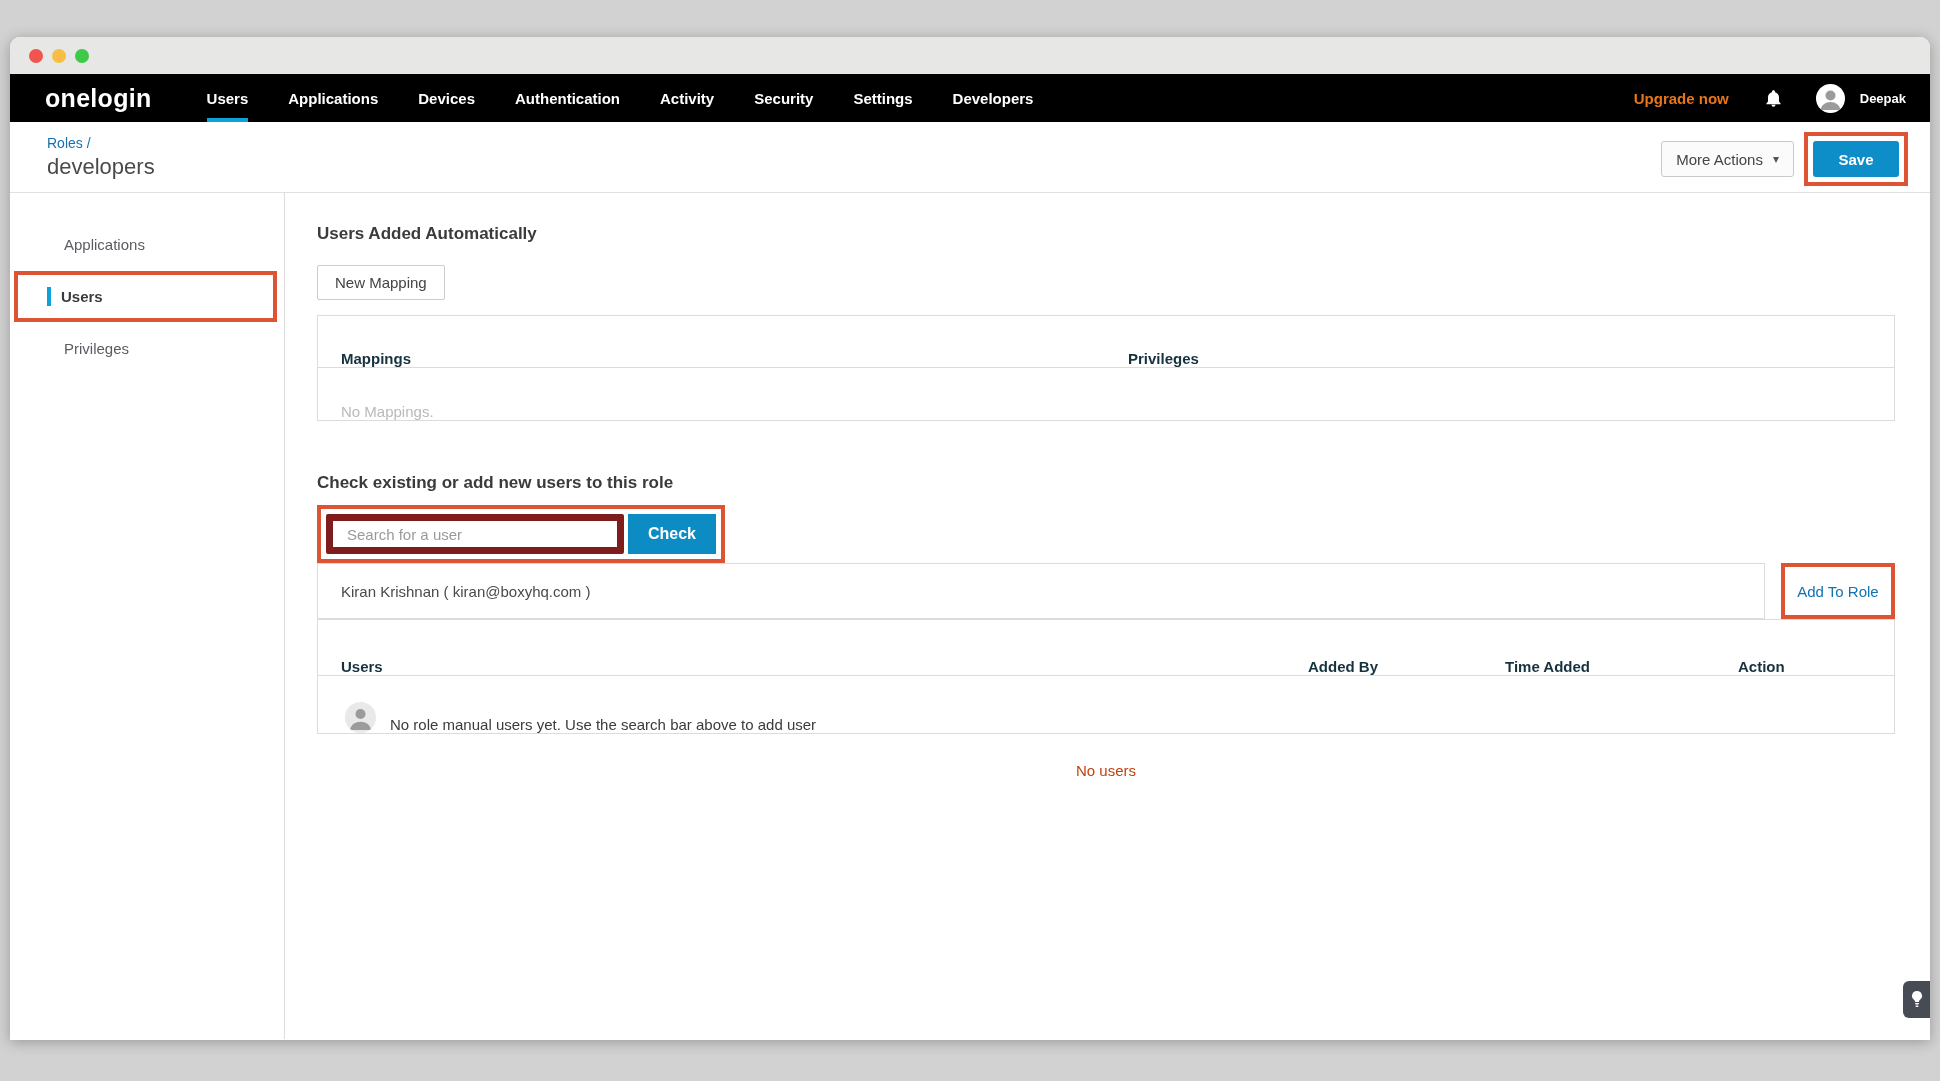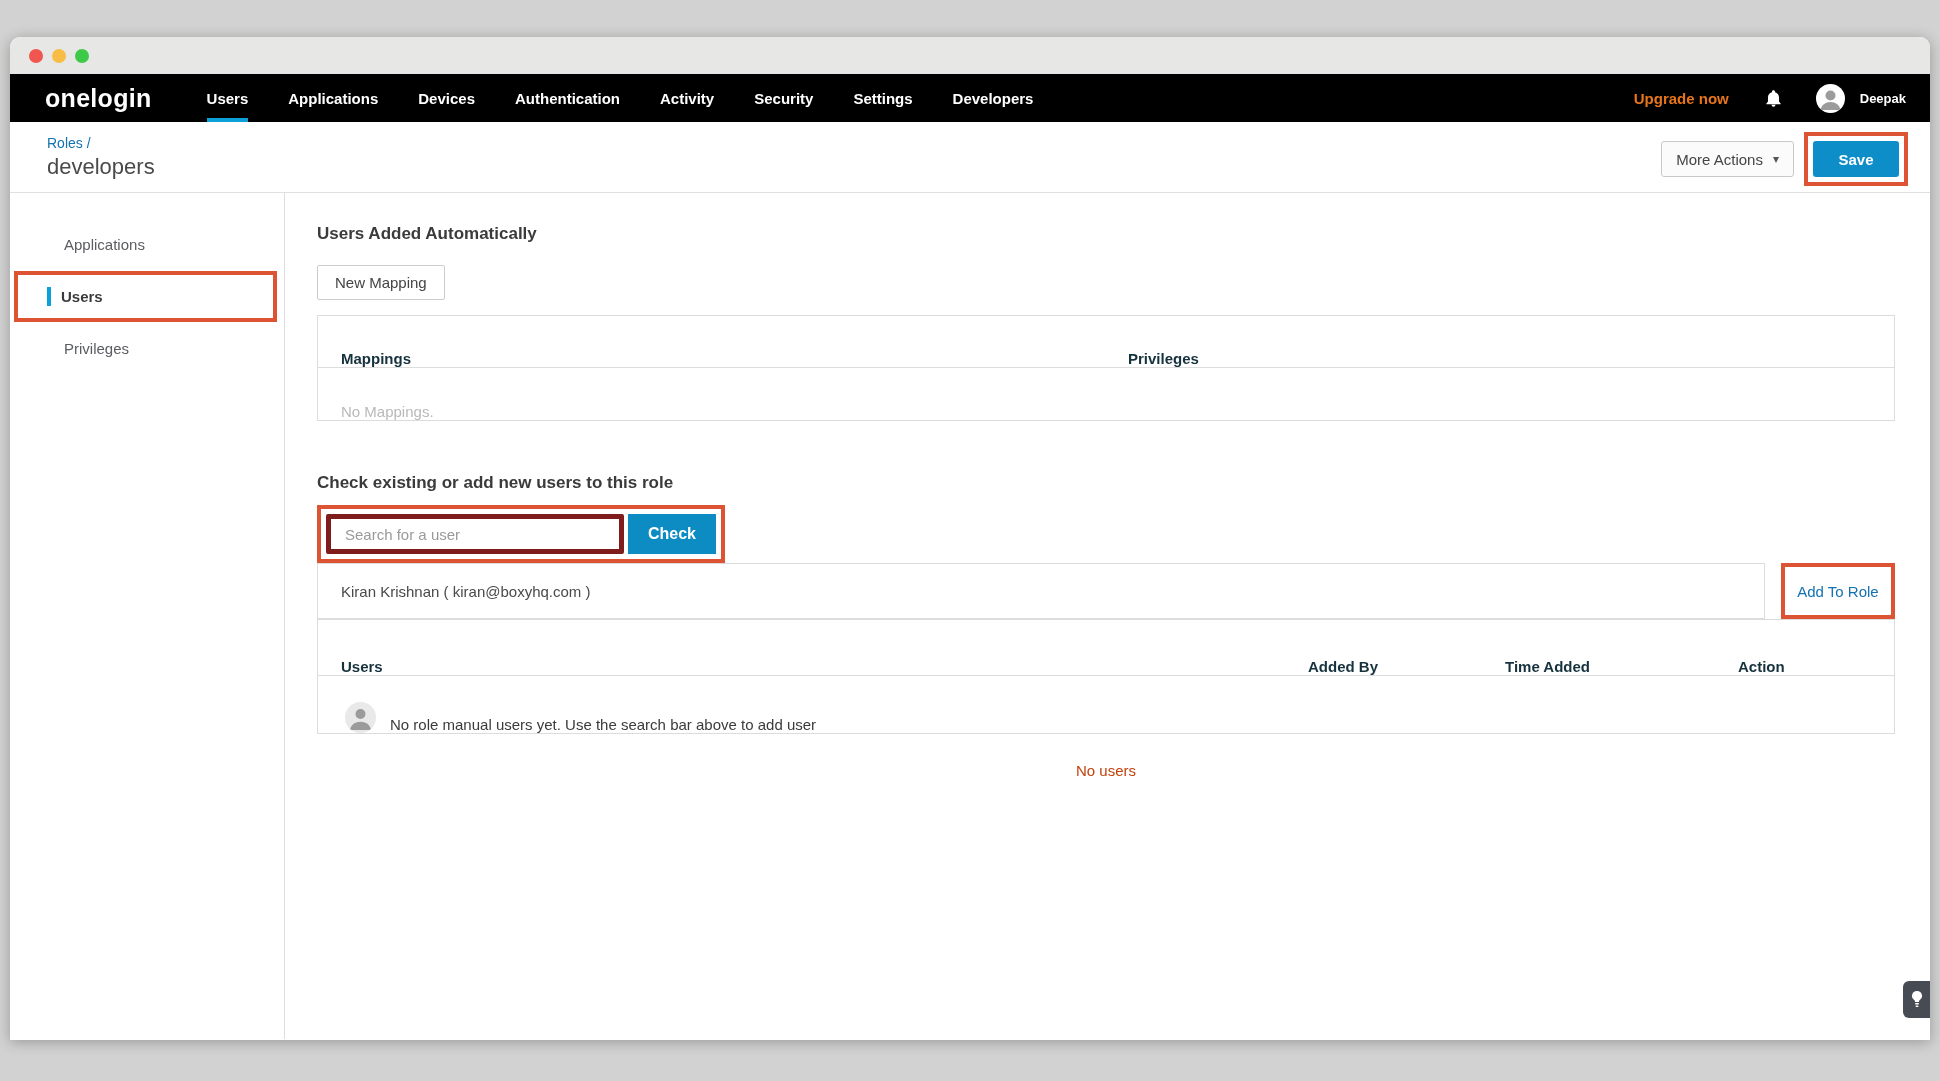--- a/index.html
+++ b/index.html
@@ -75,21 +75,21 @@
   .tbl-head .th { font-size:15px; font-weight:bold; color:#16323e; }
   .tbl-body-row { border-top:1px solid #dcdcdc; display:flex; align-items:flex-end; }
   .map-th-1 { padding-left:23px; width:810px; }
   .empty-row { height:53px; }
   .empty-text { padding-left:23px; font-size:15px; color:#b9b9b9; }
   .h-check { margin-top:52px; margin-bottom:12px; }
   .search-annotation {
     display:inline-flex; border:4px solid #dd5434; padding:5px; background:#fff; gap:4px;
   }
   .search-input {
-    width:298px; height:40px; border:5px solid #7f1d1d; border-radius:2px; padding:0 14px;
+    width:298px; height:40px; border:7px solid #7f1d1d; border-radius:2px; padding:0 14px;
     font-size:15px; color:#c2410c; font-family:"Liberation Sans",sans-serif; outline:none;
   }
   .search-input::placeholder { color:#9a9a9a; }
   .check-btn {
     width:88px; height:40px; background:#0d8cc4; color:#fff; font-weight:bold; font-size:16px;
     border:none; border-radius:0; cursor:pointer; font-family:"Liberation Sans",sans-serif;
   }
   .result-line { display:flex; align-items:stretch; }
   .user-row {
     flex:1; border:1px solid #dcdcdc; height:56px; display:flex; align-items:center;

